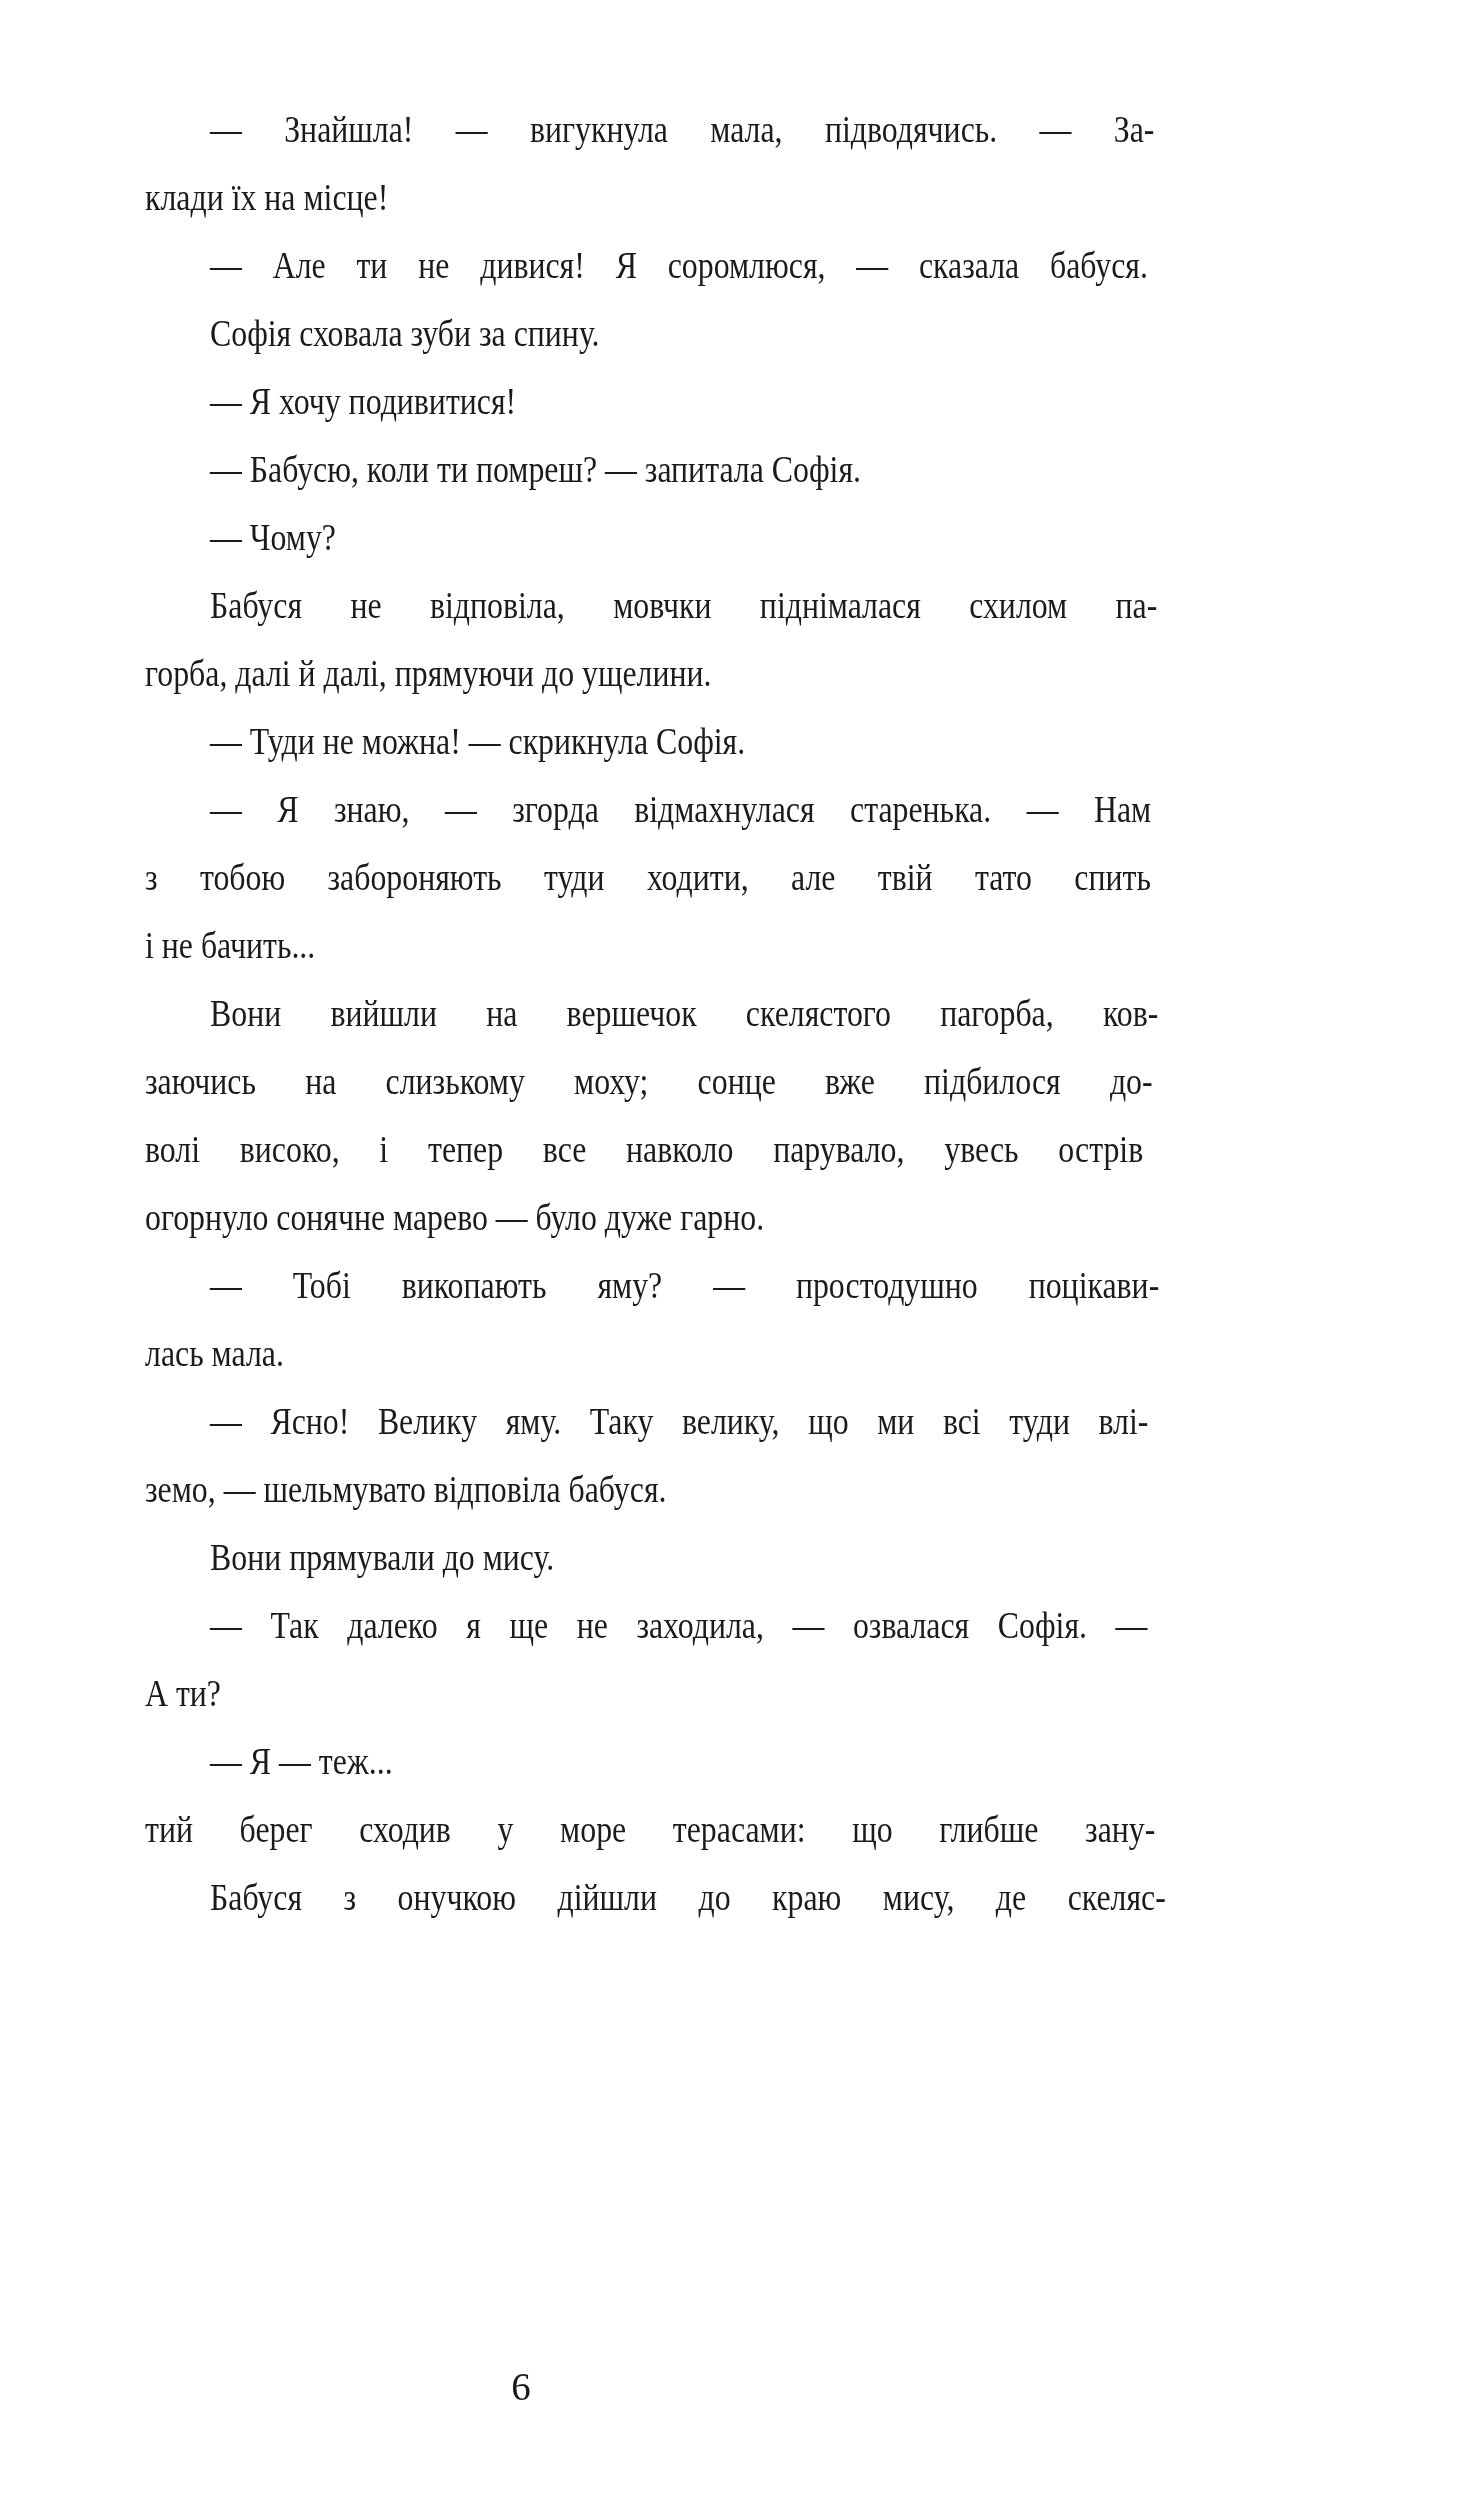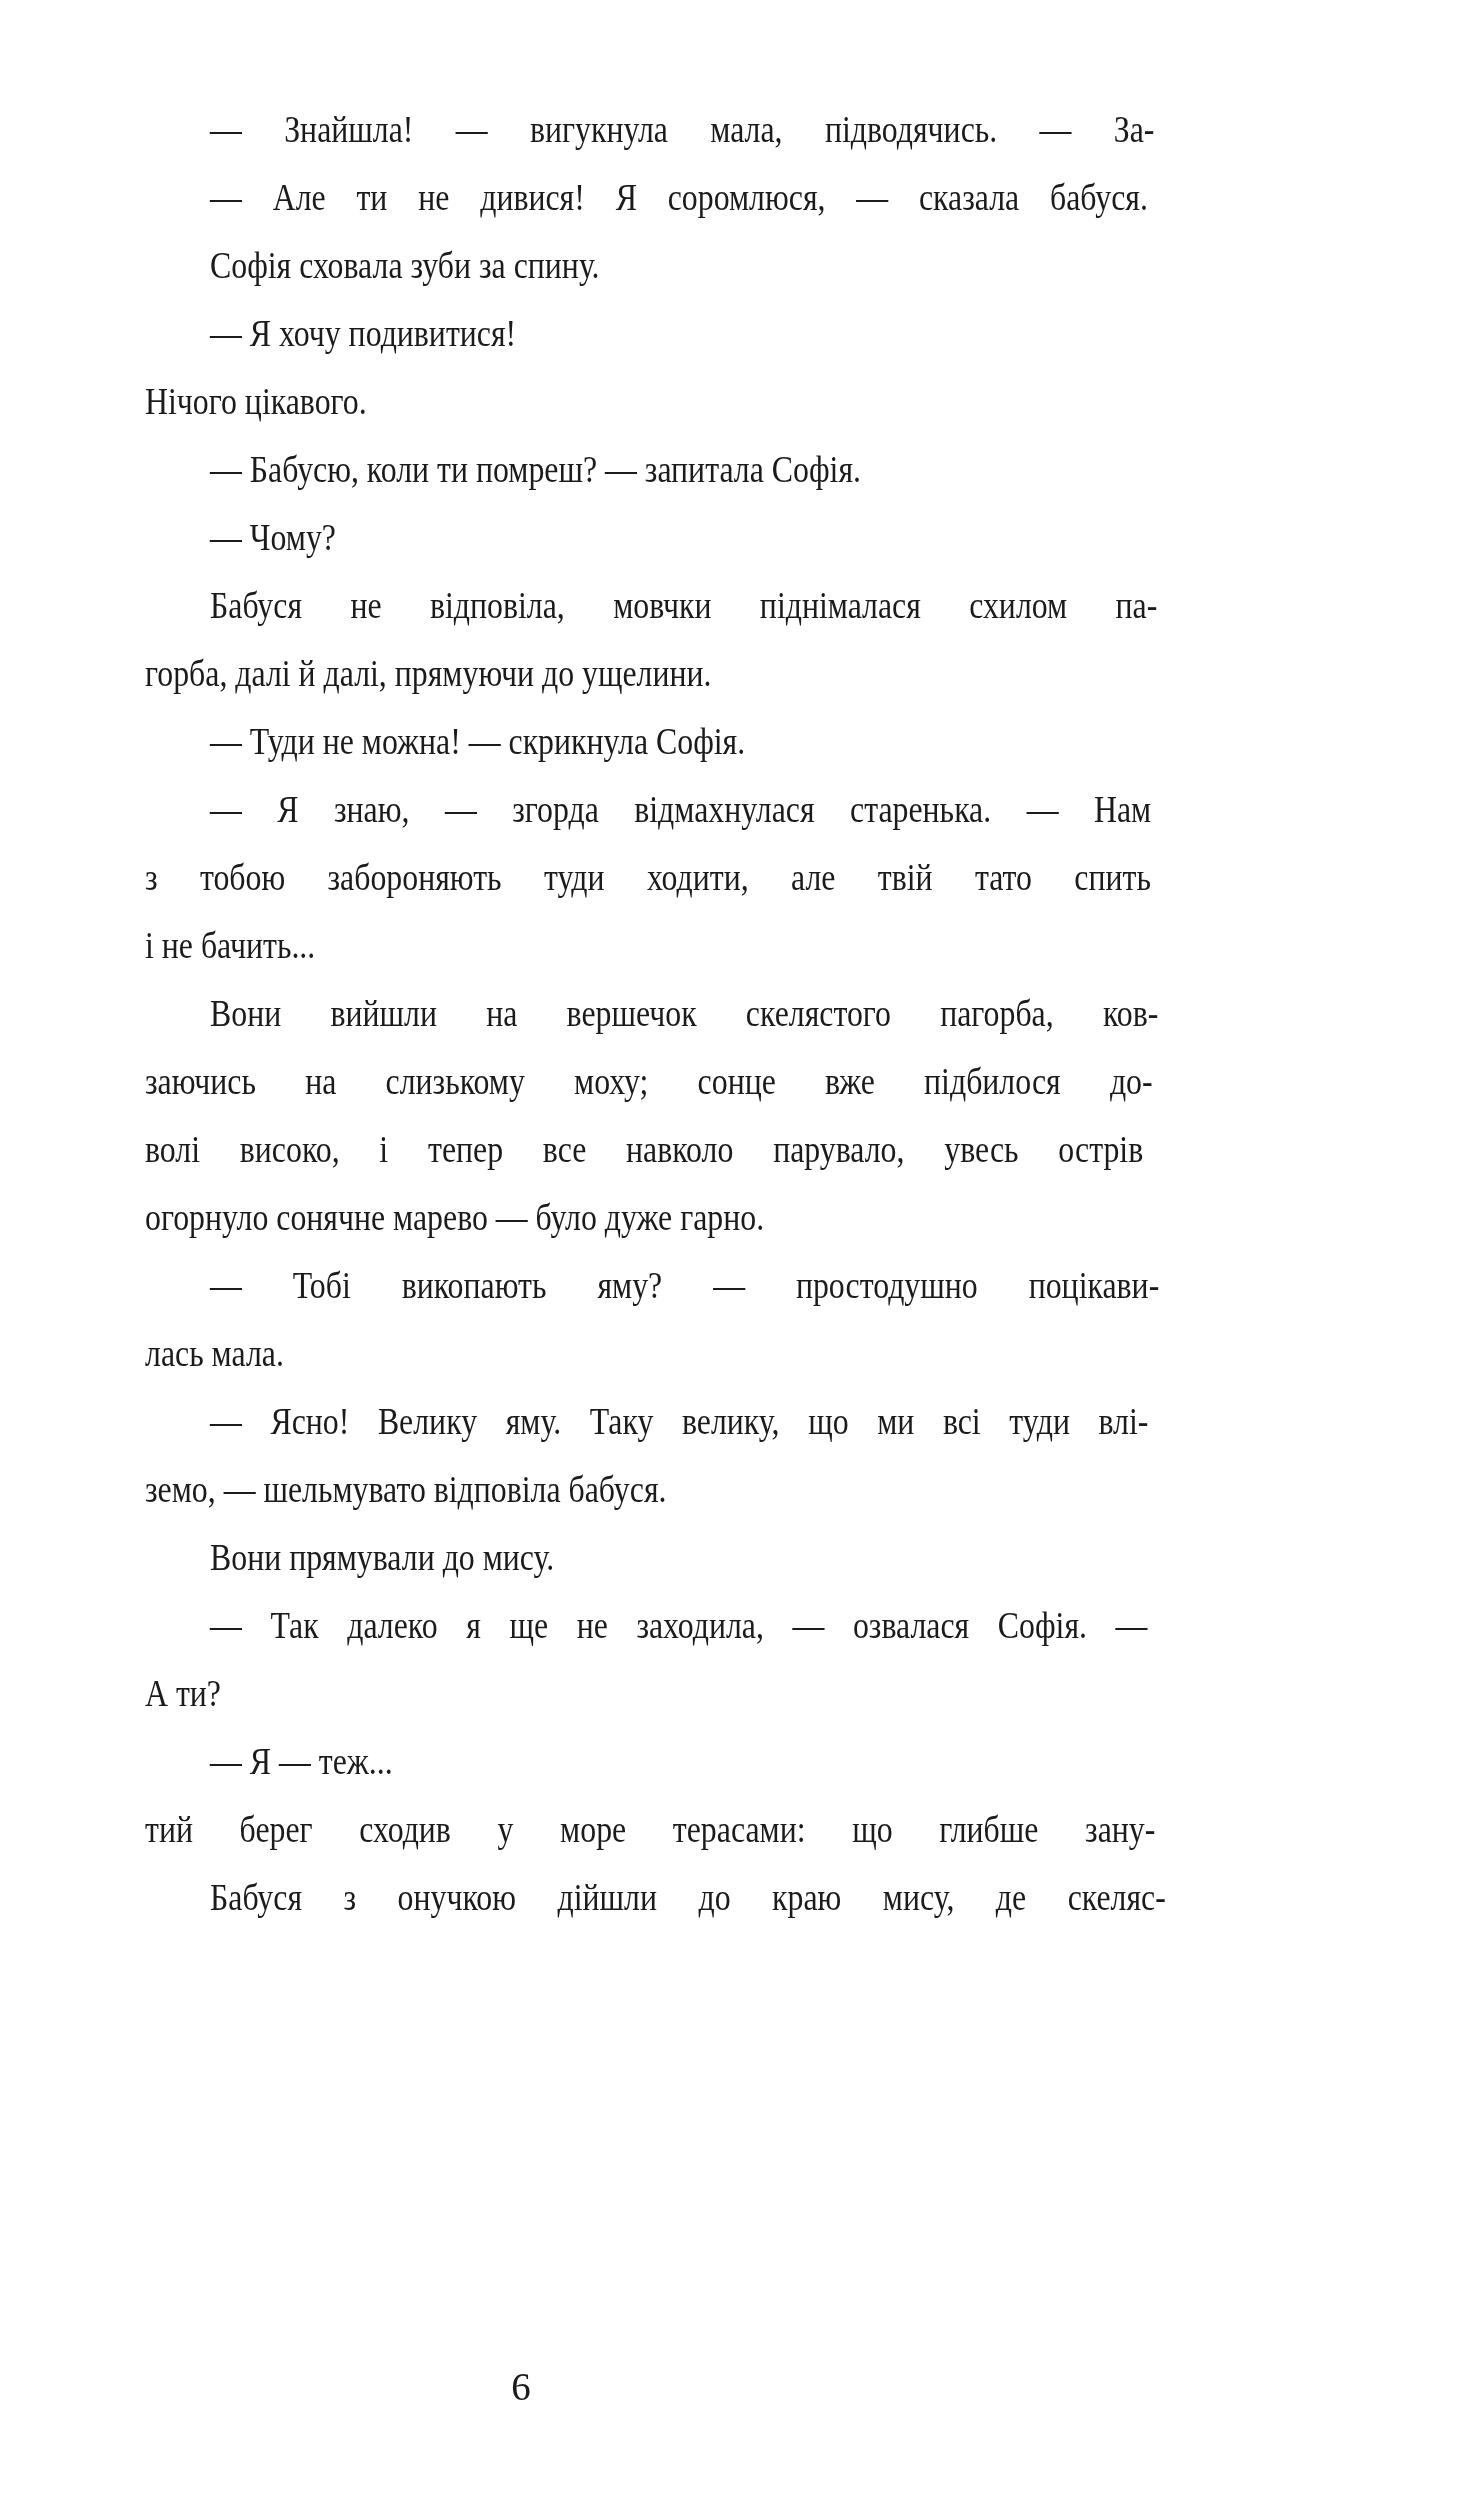--- a/index.html
+++ b/index.html
@@ -56,24 +56,24 @@
     line-height: 48px;
     color: #1b1b1b;
   }
 </style>
 </head>
 <body>
 
 <div class="page">
   <div class="text-block" id="text-block">
       <div class="line indent"><span class="line-inner" style="word-spacing: 40px; transform: scaleX(0.86);">— Знайшла! — вигукнула мала, підводячись. — За-</span></div>
+      <div class="line"><span class="line-inner" style="transform: scaleX(0.86);">клади їх на місце!</span></div>
       <div class="line indent"><span class="line-inner" style="word-spacing: 26.6px; transform: scaleX(0.86);">— Але ти не дивися! Я соромлюся, — сказала бабуся.</span></div>
       <div class="line indent"><span class="line-inner" style="transform: scaleX(0.86);">Софія сховала зуби за спину.</span></div>
       <div class="line indent"><span class="line-inner" style="transform: scaleX(0.86);">— Я хочу подивитися!</span></div>
-      <div class="line"><span class="line-inner" style="transform: scaleX(0.86);">Нічого цікавого.</span></div>
       <div class="line indent"><span class="line-inner" style="transform: scaleX(0.86);">— Бабусю, коли ти помреш? — запитала Софія.</span></div>
       <div class="line indent"><span class="line-inner" style="transform: scaleX(0.86);">— Чому?</span></div>
       <div class="line indent"><span class="line-inner" style="word-spacing: 47px; transform: scaleX(0.86);">Бабуся не відповіла, мовчки піднімалася схилом па-</span></div>
       <div class="line"><span class="line-inner" style="transform: scaleX(0.86);">горба, далі й далі, прямуючи до ущелини.</span></div>
       <div class="line indent"><span class="line-inner" style="transform: scaleX(0.86);">— Туди не можна! — скрикнула Софія.</span></div>
       <div class="line indent"><span class="line-inner" style="word-spacing: 32px; transform: scaleX(0.86);">— Я знаю, — згорда відмахнулася старенька. — Нам</span></div>
       <div class="line"><span class="line-inner" style="word-spacing: 40px; transform: scaleX(0.86);">з тобою забороняють туди ходити, але твій тато спить</span></div>
       <div class="line"><span class="line-inner" style="transform: scaleX(0.86);">і не бачить...</span></div>
       <div class="line indent"><span class="line-inner" style="word-spacing: 48px; transform: scaleX(0.86);">Вони вийшли на вершечок скелястого пагорба, ков-</span></div>
       <div class="line"><span class="line-inner" style="word-spacing: 48px; transform: scaleX(0.86);">заючись на слизькому моху; сонце вже підбилося до-</span></div>

